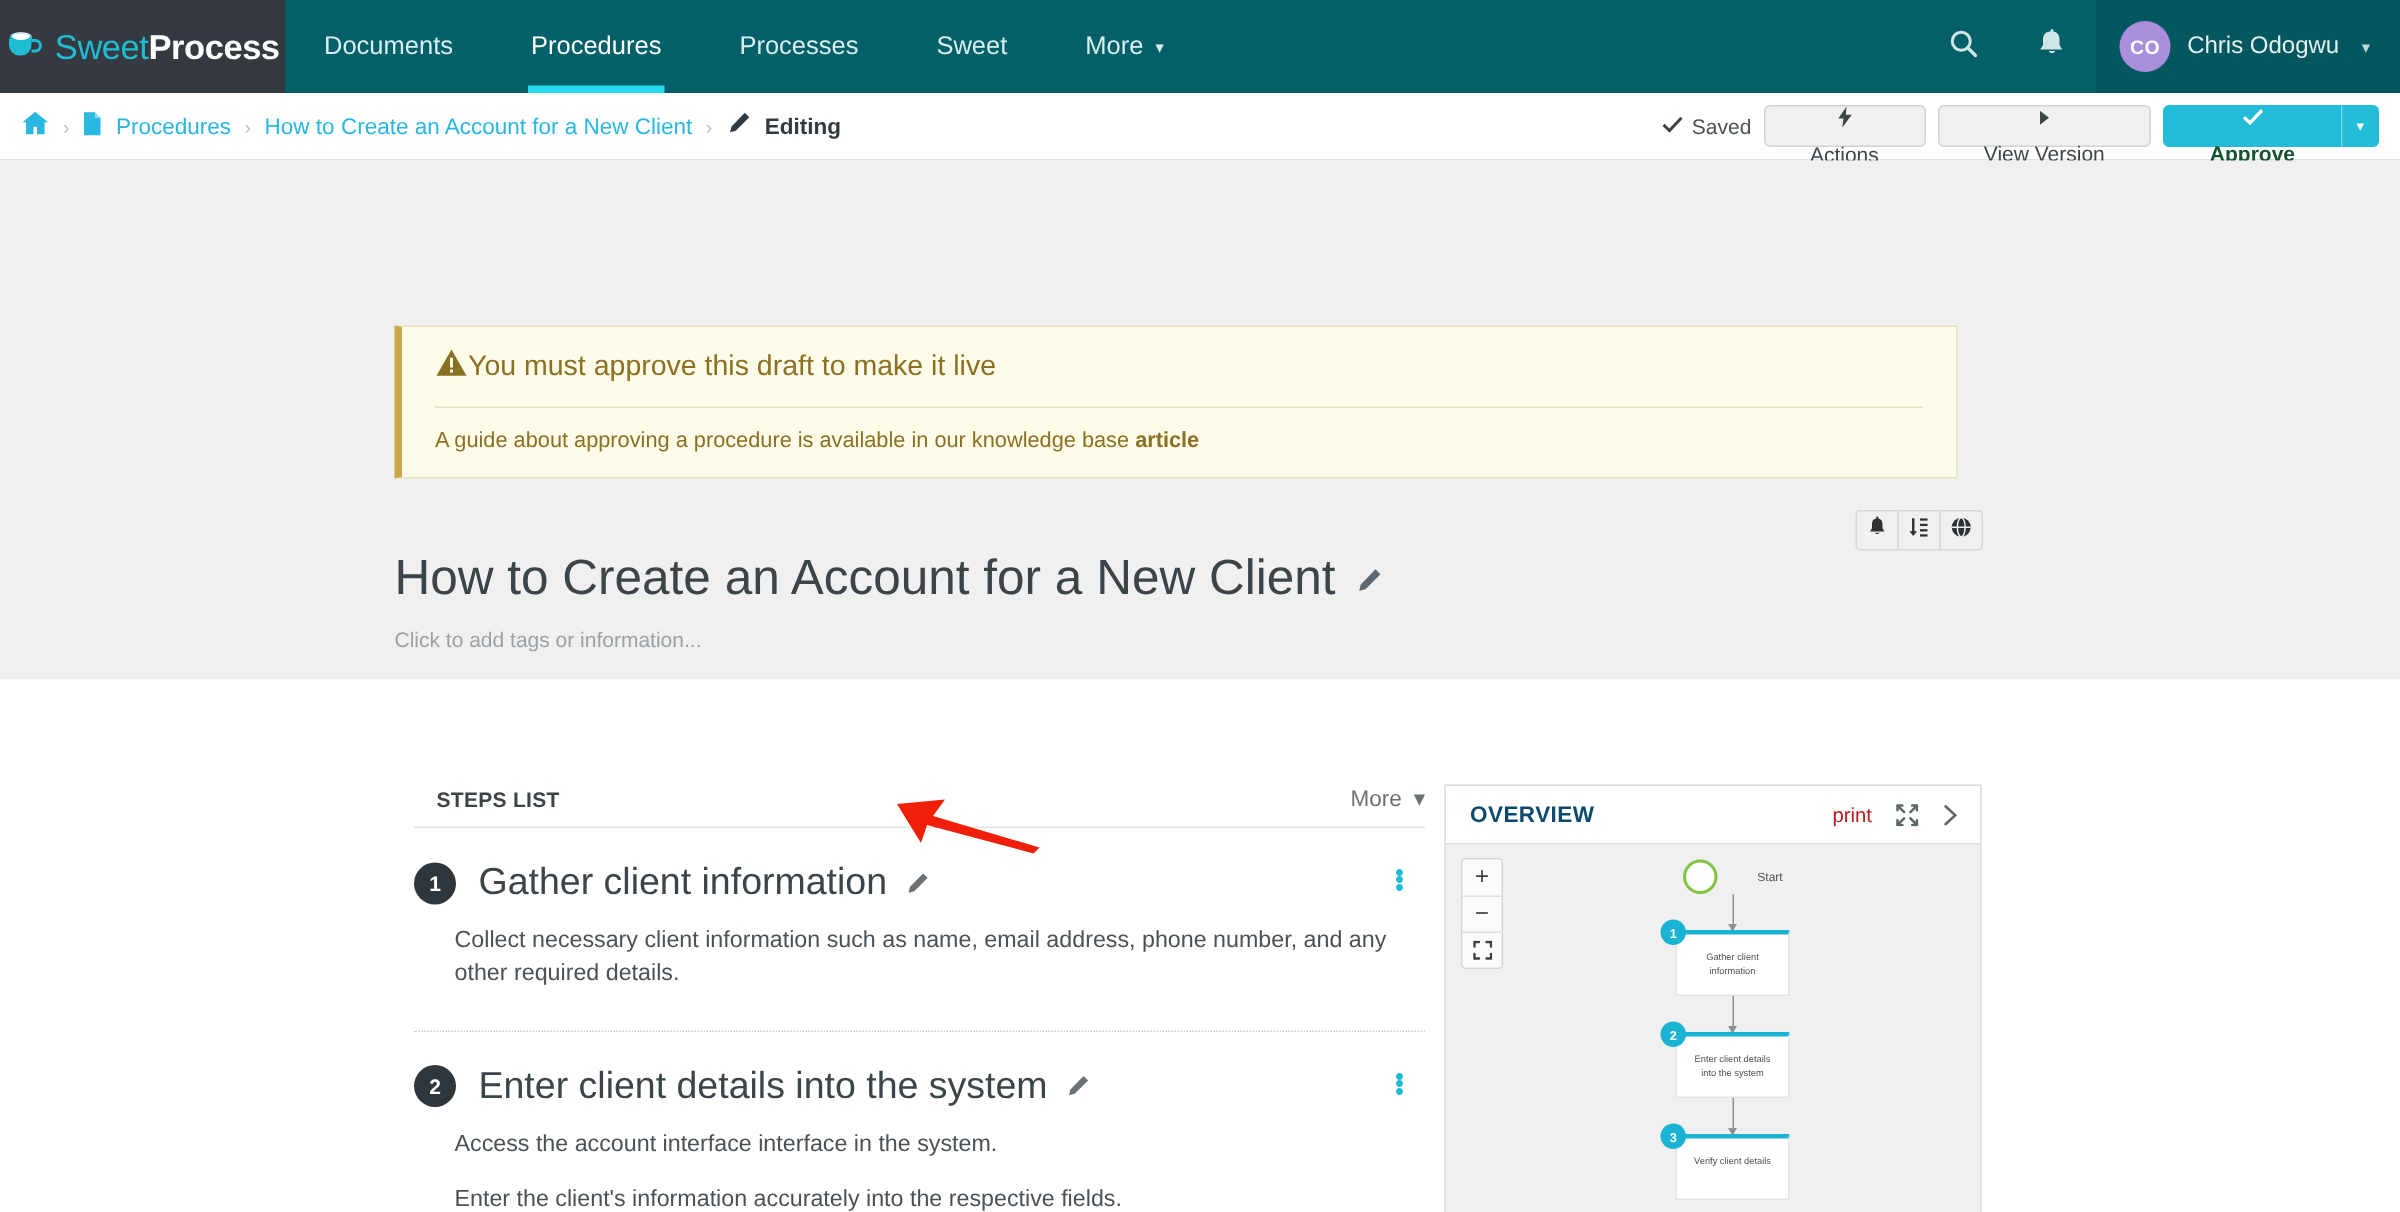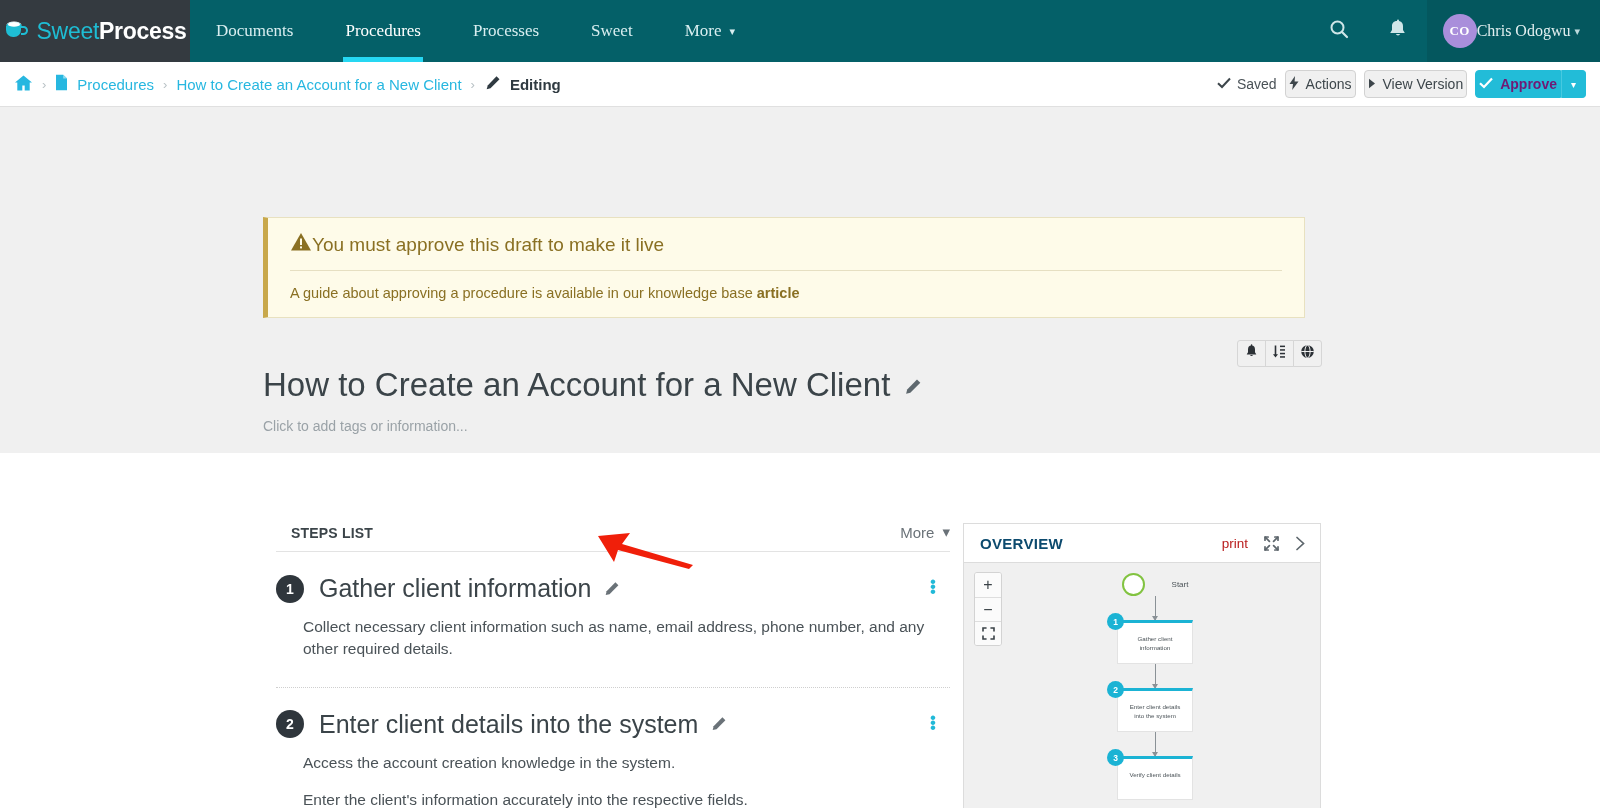--- a/index.html
+++ b/index.html
@@ -20,41 +20,41 @@
   .logo-box {
     width: 190px; background: #343a40;
     display: flex; align-items: center; justify-content: center;
     cursor: pointer;
   }
   .logo-wrap { display: flex; align-items: center; gap: 7px; }
   .logo-text { font-size: 23px; letter-spacing: -.3px; }
   .logo-sweet { color: #1ebdd4; font-weight: 400; }
   .logo-process { color: #ffffff; font-weight: 700; }
 
-  .nav-items { display: flex; align-items: stretch; font-family: Liberation Serif, serif; }
+  .nav-items { display: flex; align-items: stretch; }
   .nav-item {
     display: flex; align-items: center; padding: 0 26px;
     color: #d9eef0; font-size: 17px; cursor: pointer;
     position: relative; white-space: nowrap;
   }
   .nav-item.active { color: #ffffff; }
   .nav-item.active::after {
     content: ""; position: absolute; left: 24px; right: 24px;
     bottom: 0; height: 5px; background: #26d7f2;
   }
   .nav-caret { margin-left: 8px; font-size: 11px; }
 
   .nav-right { margin-left: auto; display: flex; align-items: stretch; }
   .nav-icon-btn {
     display: flex; align-items: center; padding: 0 20px;
     cursor: pointer; color: #b9dde0;
   }
   .user-box {
     background: #04575e; display: flex; align-items: center;
-    padding: 0 20px 0 16px; cursor: pointer; font-family: Liberation Serif, serif;
+    gap: 11px; padding: 0 20px 0 16px; cursor: pointer;
   }
   .avatar {
     width: 34px; height: 34px; border-radius: 50%;
     background: #a98edb; color: #ffffff;
     display: flex; align-items: center; justify-content: center;
     font-size: 13px; font-weight: 600; letter-spacing: .4px;
   }
   .user-name { color: #e3eff0; font-size: 16px; }
   .user-caret { color: #bcd9dc; font-size: 11px; margin-left: 4px; }
 
@@ -67,26 +67,26 @@
   }
   .crumbs { display: flex; align-items: center; gap: 9px; font-size: 15px; }
   .crumb-link { color: #27b7e0; cursor: pointer; white-space: nowrap; }
   .crumb-sep { color: #b9c2c6; font-size: 13px; }
   .crumb-current { color: #2f3a41; font-weight: 700; white-space: nowrap; }
 
   .crumb-actions { margin-left: auto; display: flex; align-items: center; gap: 8px; }
   .saved { color: #4a5257; font-size: 14px; display: flex; align-items: center; gap: 6px; }
   .btn {
     display: flex; align-items: center; gap: 7px;
-    height: 28px; padding: 0 3px;
+    height: 28px; padding: 0 30px;
     background: #f0f0f0; border: 1px solid #d2d2d2; border-radius: 4px;
-    font-size: 14px; color: #3d464b; cursor: pointer; white-space: nowrap;
+    font-size: 14px; color: #3d464b; cursor: pointer; white-space: nowrap; flex-direction: column;
   }
   .btn-approve {
-    background: #22bcd8; border-color: #22bcd8; color: #701a75;
+    background: #22bcd8; border-color: #22bcd8; color: #14532d;
     border-radius: 4px 0 0 4px; font-weight: 600;
   }
   .btn-approve-caret {
     background: #22bcd8; border: 1px solid #22bcd8; border-left: 1px solid #46c9e0;
     border-radius: 0 4px 4px 0; color: #ffffff;
     width: 25px; height: 28px; display: flex; align-items: center;
     justify-content: center; cursor: pointer; font-size: 10px;
   }
   .approve-group { display: flex; }
 
@@ -480,21 +480,21 @@
               </svg>
             </span>
           </div>
         </div>
         <div class="step-kebab">
           <span>•</span>
             <span>•</span>
             <span>•</span>
         </div>
         <div class="step-body">
-          <p>Access the account creation knowledge in the system.</p>
+          <p>Access the account interface interface in the system.</p>
           <p>Enter the client's information accurately into the respective fields.</p>
         </div>
       </div>
     </div>
 
     <div class="overview">
       <div class="overview-head">
         <div class="overview-title">OVERVIEW</div>
         <div class="overview-tools">
           <span class="ov-print">print</span>

